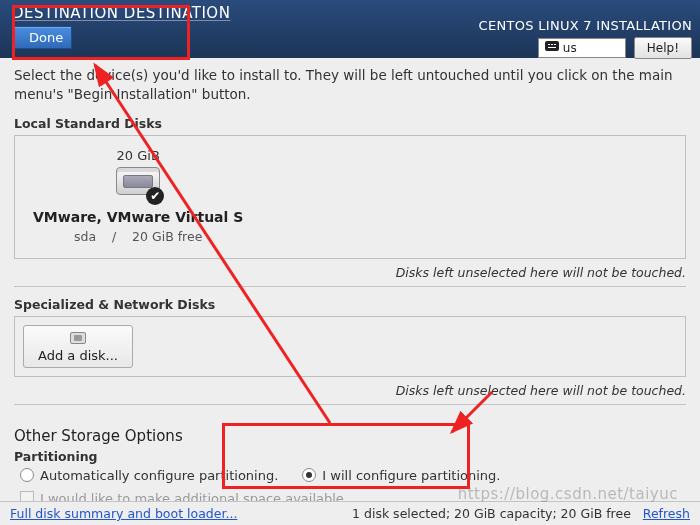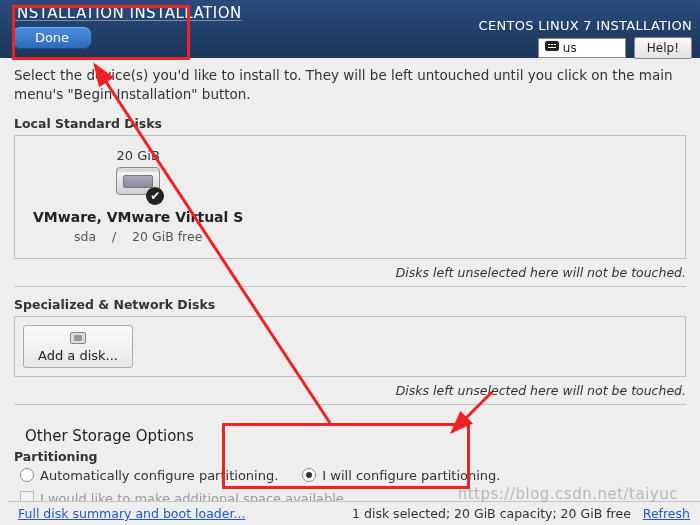--- a/index.html
+++ b/index.html
@@ -30,22 +30,22 @@
     text-decoration: underline;
     text-decoration-color: rgba(255,255,255,0.4);
     text-underline-offset: 2px;
   }
   .done-btn {
     background: linear-gradient(#4a8ee0, #2f6ab8);
     border: 1px solid #1b4d8c;
     color: #fff;
     font-size: 13px;
     padding: 3px 16px;
-    border-radius: 8px;
-    width: 80px;
+    border-radius: 0;
+    width: 60px;
     text-align: center;
     cursor: pointer;
     box-shadow: inset 0 1px 0 rgba(255,255,255,0.25);
   }
   .header-right {
     display:flex; flex-direction:column; align-items:flex-end; gap:4px;
     padding-top:2px;
     margin-top:12px;
   }
   .product-title { font-size: 13px; letter-spacing:0.3px; white-space: nowrap;}
@@ -116,61 +116,61 @@
     font-size:13px; color:#222; gap:4px;
   }
   .add-disk-icon{
     width:16px; height:12px; border:1px solid #888;
     border-radius:2px; background:#ddd; position:relative;
   }
   .add-disk-icon::after{
     content:""; position:absolute; left:3px; top:2px; width:8px; height:6px;
     background:#999; border-radius:1px;
   }
-  .storage-heading { font-size:15px; color:#222; margin:22px 0 2px 25px; }
+  .storage-heading { font-size:15px; color:#222; margin:22px 0 2px 14px; }
   .sub-heading { font-weight:bold; font-size:12.5px; margin:4px 0 4px 14px; }
   .radio-row{
     display:flex; align-items:center; gap:24px; margin-left:20px; font-size:13px;
   }
   .radio-item{ display:flex; align-items:center; gap:6px; cursor:pointer;}
   .radio-outer{
     width:14px; height:14px; border-radius:50%;
     border:1px solid #888; background:#fff;
     display:flex;align-items:center;justify-content:center;
   }
   .radio-inner{ width:6px; height:6px; border-radius:50%; background:#333; }
   .checkbox-row{
     display:flex; align-items:center; gap:6px; margin:8px 0 0 20px;
     color:#9a9a9a; font-size:13px;
   }
   .checkbox-box{
     width:14px; height:14px; border:1px solid #bbb; background:#f2f2f2;
   }
   .footer{
-    position:absolute; bottom:0; left:8px; right:0;
+    position:absolute; bottom:0; left:0; right:0;
     border-top:1px solid #c4c4c4;
     display:flex; justify-content:space-between; align-items:center;
     padding:4px 10px; font-size:12.5px; background:#eee;
   }
   .link{ color:#2255cc; text-decoration:underline; cursor:pointer; }
   .watermark{
     position:absolute; right:22px; bottom:22px;
     color:rgba(120,120,120,0.45); font-size:15px; letter-spacing:0.5px;
     pointer-events:none;
   }
   
   .annot{ position:absolute; border:3px solid #e22; pointer-events:none; }
   .arrow-svg{ position:absolute; left:0; top:0; pointer-events:none; }
 </style>
 </head>
 <body>
 
 <div class="header">
   <div class="header-left">
-    <div class="header-title">INSTALLATION INSTALLATION</div>
+    <div class="header-title">DESTINATION DESTINATION</div>
     <div class="done-btn">Done</div>
   </div>
   <div class="header-right">
     <div class="product-title">CENTOS LINUX 7 INSTALLATION</div>
     <div class="header-controls">
       <div class="kb-selector">
         <span class="kb-icon"></span>
         <span>us</span>
       </div>
       <div class="help-btn">Help!</div>

